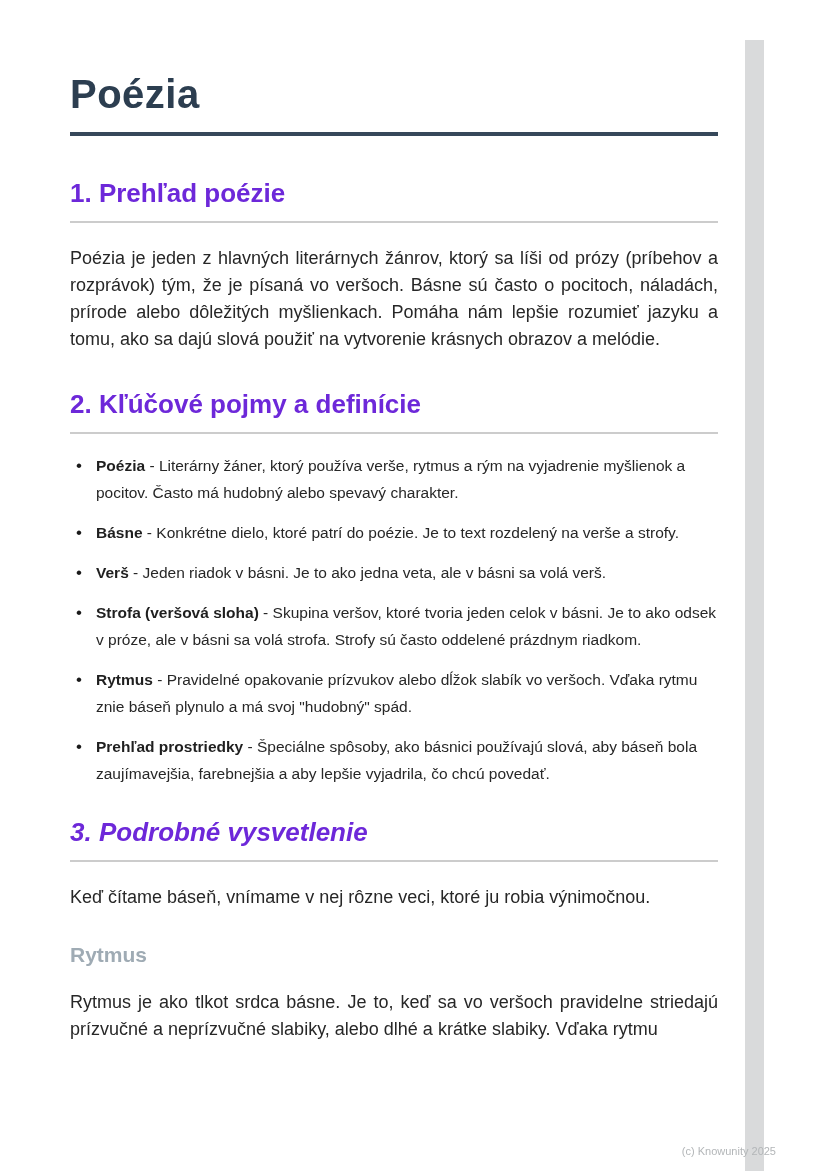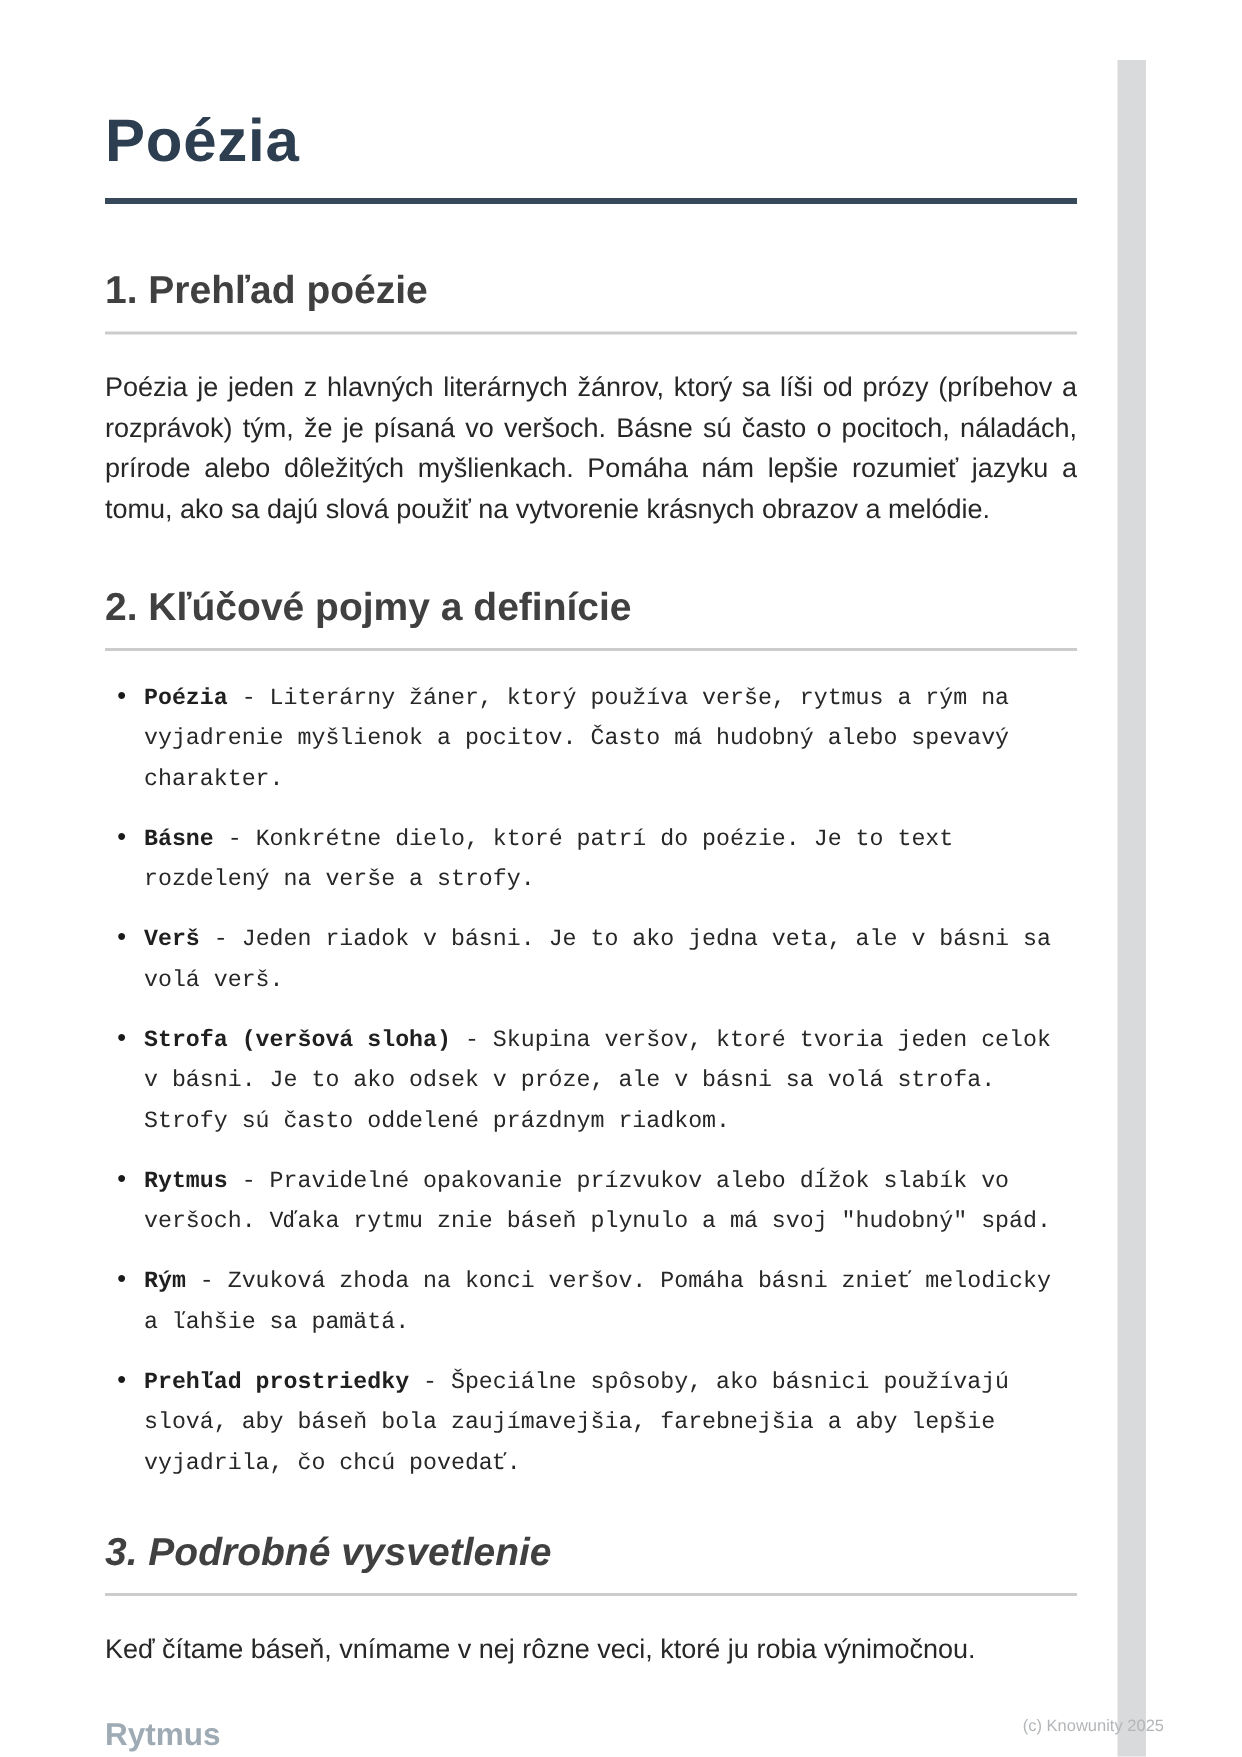--- a/index.html
+++ b/index.html
@@ -28,40 +28,39 @@
   .title-rule {
     margin-top:16px;
     height:4px;
     background:#36485a;
     border:none;
     width:100%;
   }
   .section-heading {
     font-size:26px;
     font-weight:bold;
-    color:#404040;
+    color:#6d28d9;
     margin:0;
     padding-bottom:12px;
     border-bottom:2px solid #cccccc;
   }
   .sh-1 { margin-top:42px; }
   .sh-2 { margin-top:36px; }
   .sh-3 { margin-top:30px;font-style:italic; }
   .para {
     margin:22px 0 0 0;
     font-size:18px;
     line-height:27px;
     text-align:justify;
     color:#272727;
   }
   ul.term-list {
     list-style:none;
     margin:18px 0 16px 0;
     padding:0;
-    font-family:Liberation Mono, monospace;
   }
   ul.term-list li {
     position:relative;
     padding-left:26px;
     margin-bottom:13px;
     font-size:15.5px;
     line-height:27px;
     text-align:left;
   }
   ul.term-list li::before {
@@ -114,26 +113,26 @@
     <p class="para">Poézia je jeden z hlavných literárnych žánrov, ktorý sa líši od prózy (príbehov a rozprávok) tým, že je písaná vo veršoch. Básne sú často o pocitoch, náladách, prírode alebo dôležitých myšlienkach. Pomáha nám lepšie rozumieť jazyku a tomu, ako sa dajú slová použiť na vytvorenie krásnych obrazov a melódie.</p>
 
     <h2 class="section-heading sh-2">2. Kľúčové pojmy a definície</h2>
 
     <ul class="term-list">
       <li><span class="term">Poézia</span><span> - Literárny žáner, ktorý používa verše, rytmus a rým na vyjadrenie myšlienok a pocitov. Často má hudobný alebo spevavý charakter.</span></li>
       <li><span class="term">Básne</span><span> - Konkrétne dielo, ktoré patrí do poézie. Je to text rozdelený na verše a strofy.</span></li>
       <li><span class="term">Verš</span><span> - Jeden riadok v básni. Je to ako jedna veta, ale v básni sa volá verš.</span></li>
       <li><span class="term">Strofa (veršová sloha)</span><span> - Skupina veršov, ktoré tvoria jeden celok v básni. Je to ako odsek v próze, ale v básni sa volá strofa. Strofy sú často oddelené prázdnym riadkom.</span></li>
       <li><span class="term">Rytmus</span><span> - Pravidelné opakovanie prízvukov alebo dĺžok slabík vo veršoch. Vďaka rytmu znie báseň plynulo a má svoj "hudobný" spád.</span></li>
-      <li><span class="term">Rým</span><span> - Zvuková zhoda na konci veršov. Pomáha básni znieť melodicky a ľahšie sa pamätá.</span></li>
       <li><span class="term">Prehľad prostriedky</span><span> - Špeciálne spôsoby, ako básnici používajú slová, aby báseň bola zaujímavejšia, farebnejšia a aby lepšie vyjadrila, čo chcú povedať.</span></li>
     </ul>
 
     <h2 class="section-heading sh-3">3. Podrobné vysvetlenie</h2>
     <p class="para">Keď čítame báseň, vnímame v nej rôzne veci, ktoré ju robia výnimočnou.</p>
 
     <h3 class="sub-heading">Rytmus</h3>
+    <p class="para">Rytmus je ako tlkot srdca básne. Je to, keď sa vo veršoch pravidelne striedajú prízvučné a neprízvučné slabiky, alebo dlhé a krátke slabiky. Vďaka rytmu</p>
 
   </div>
 
   <div class="watermark">(c) Knowunity 2025</div>
 
 </div>
 
 </body></html>

